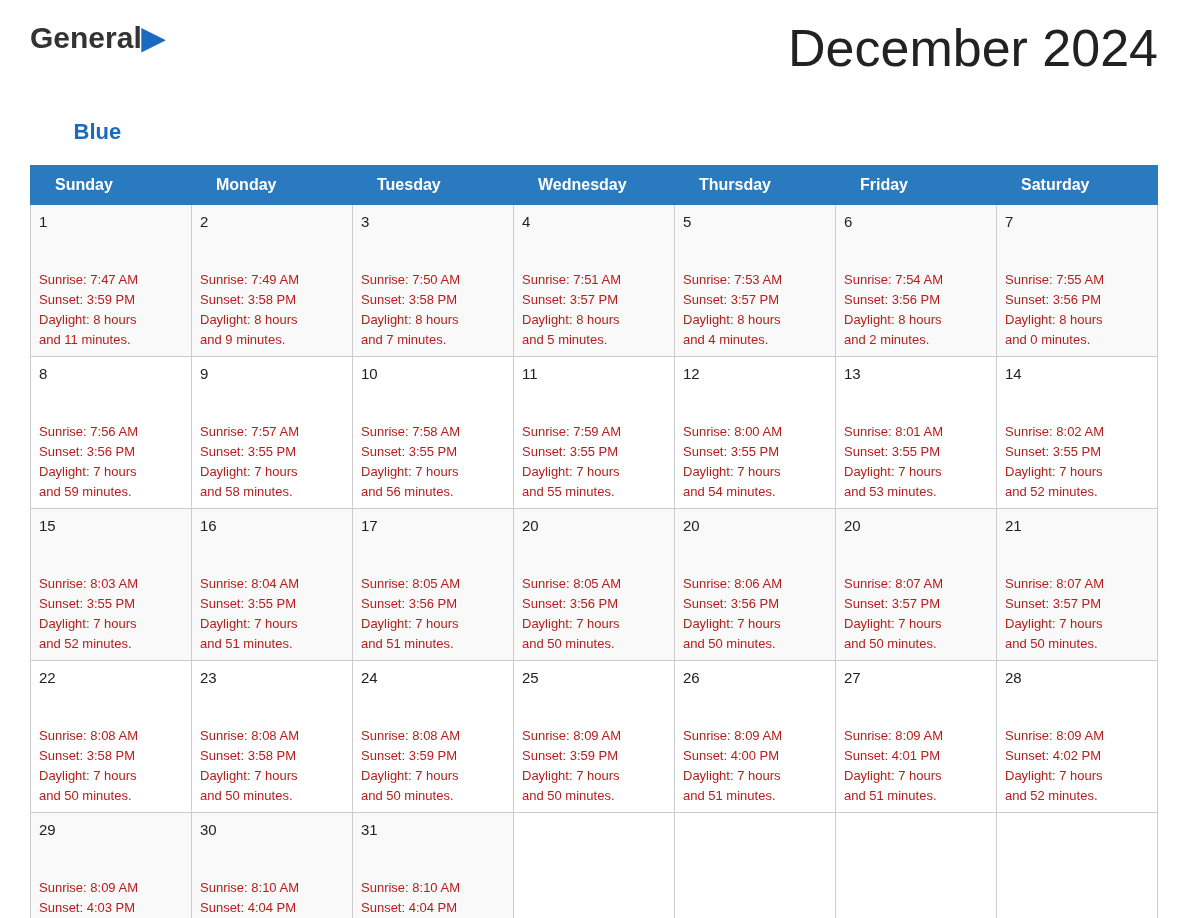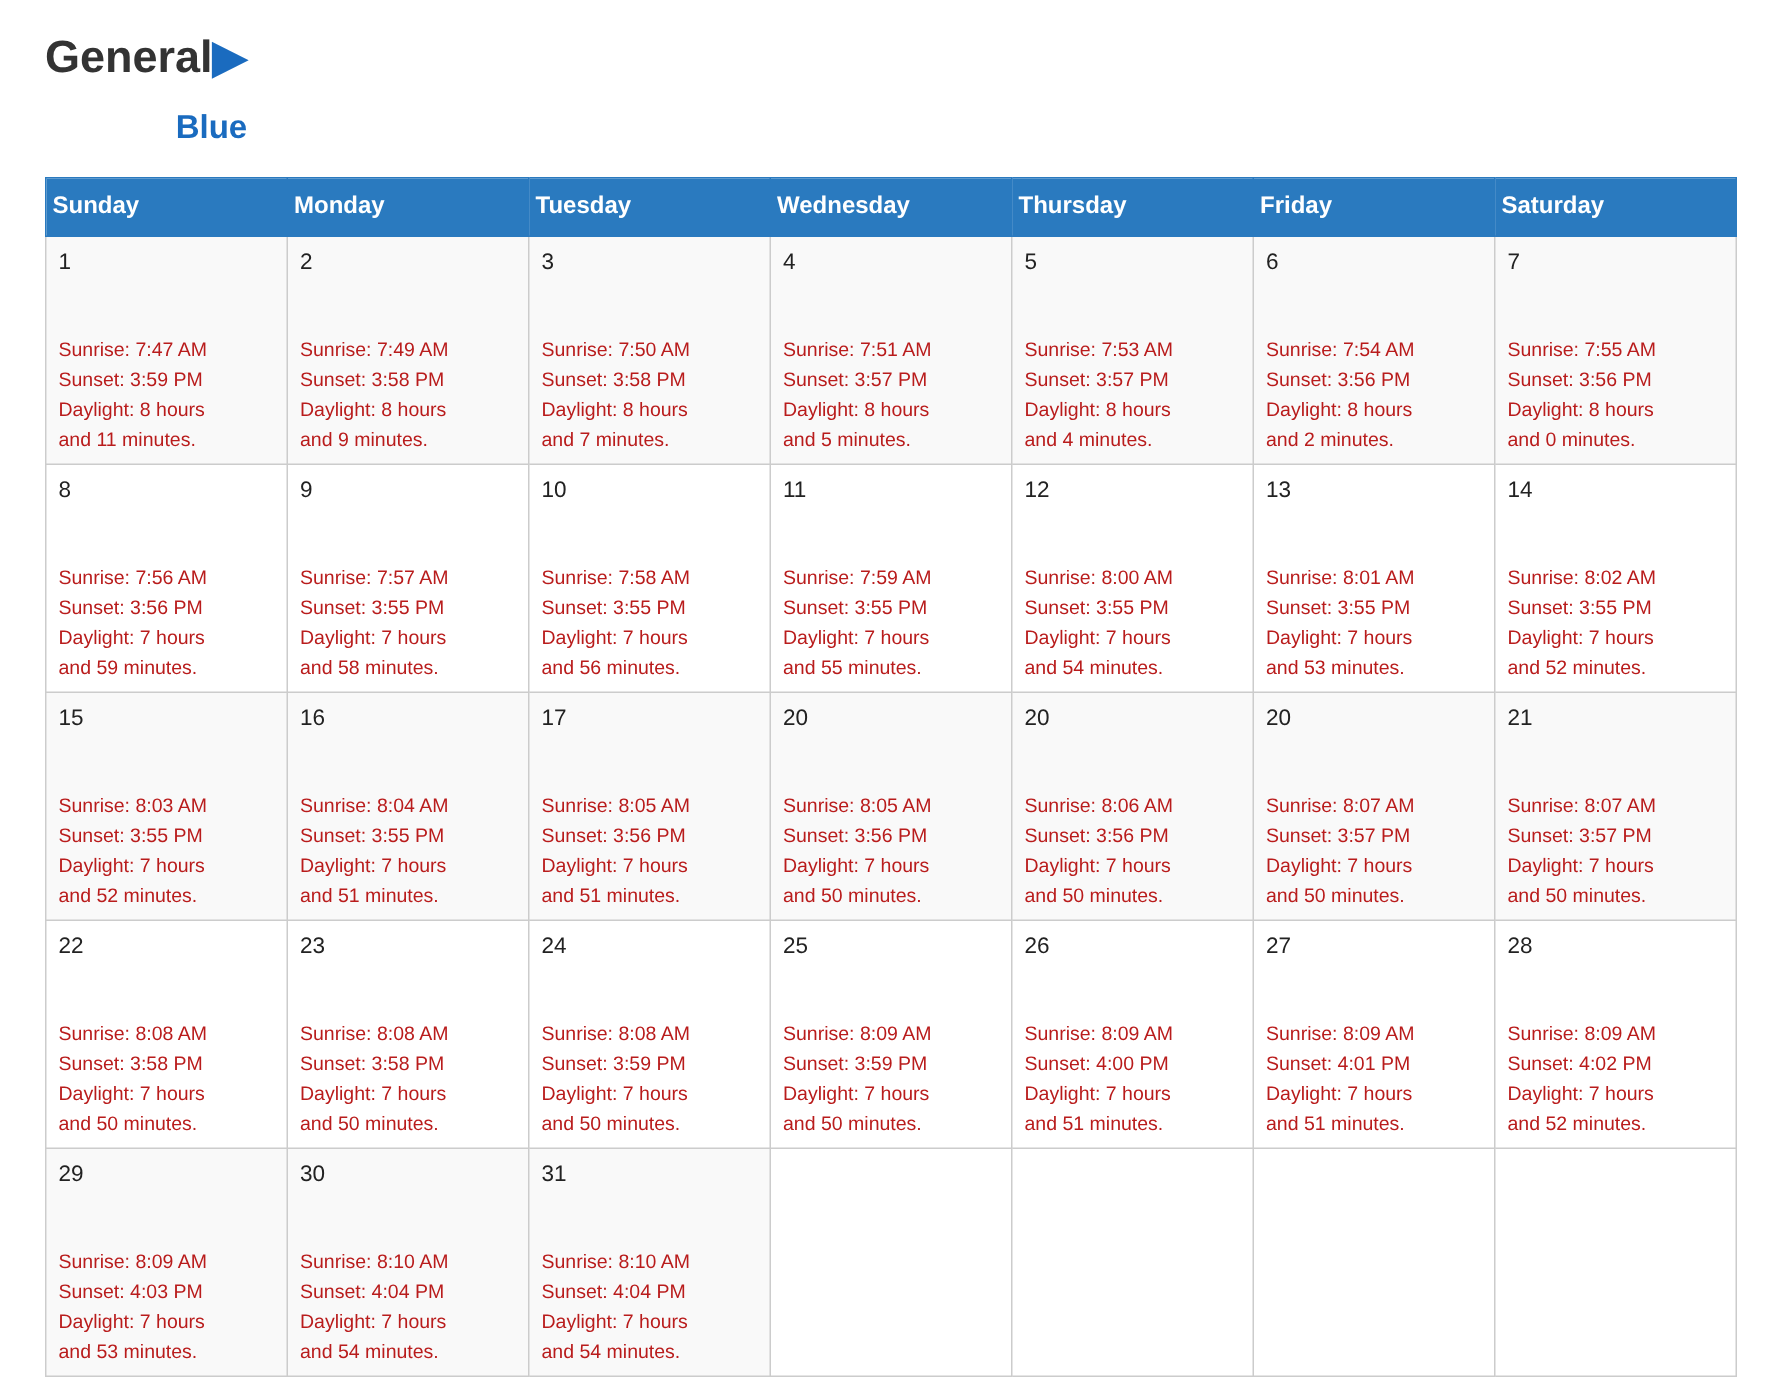--- a/index.html
+++ b/index.html
@@ -12,21 +12,22 @@
     }
     .header {
       display: flex;
       justify-content: space-between;
       align-items: flex-start;
       margin-bottom: 20px;
     }
     .logo {
       display: flex;
       flex-direction: column;
-      align-items: flex-end;
+      align-items: center;
+      gap: 48px;
     }
     .logo-blue {
       font-size: 22px;
       font-weight: bold;
       color: #1a6bbf;
       margin-top: 16px;
     }
     .title-block {
       text-align: right;
     }
@@ -44,21 +45,21 @@
     table {
       width: 100%;
       border-collapse: collapse;
       table-layout: fixed;
     }
     thead tr th {
       background-color: #2a7abf;
       color: #fff;
       font-size: 16px;
       font-weight: bold;
-      padding: 10px 4px;
+      padding: 10px 24px;
       text-align: left;
       border: 1px solid #2a7abf;
     }
     tbody tr td {
       border: 1px solid #ccc;
       vertical-align: top;
       padding: 6px 8px;
       font-size: 13px;
       color: #333;
       line-height: 1.5;
@@ -106,20 +107,21 @@
 <div class="header">
   <div class="logo">
     <div class="logo-top-row">
       <span class="logo-word-general">
         General<span class="g-blue">▶</span>
       </span>
     </div>
     <div class="logo-blue">Blue</div>
   </div>
   <div class="title-block">
+    <div class="month-title">December 2024</div>
   </div>
 </div>
 
 <table>
   <thead>
     <tr>
       <th>Sunday</th>
       <th>Monday</th>
       <th>Tuesday</th>
       <th>Wednesday</th>

